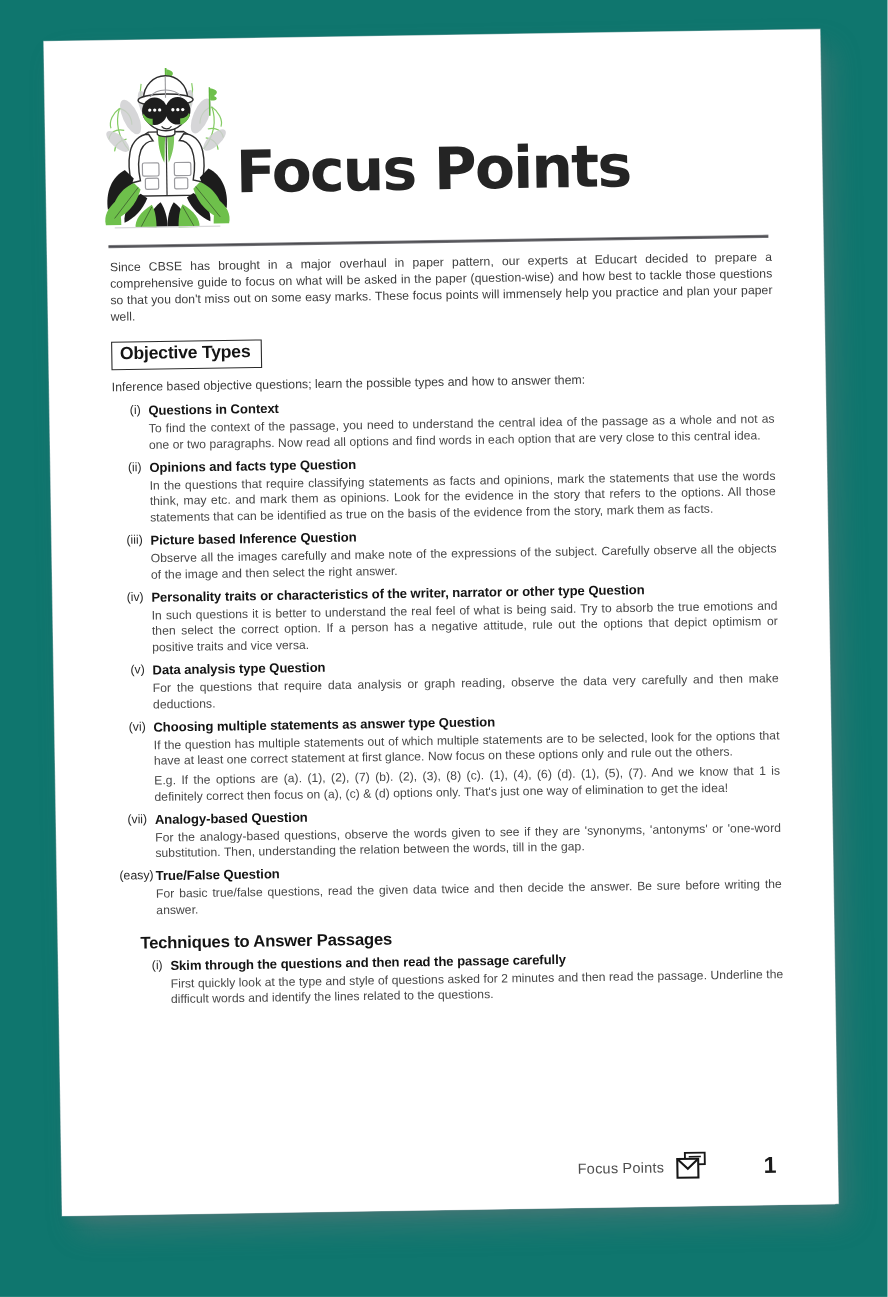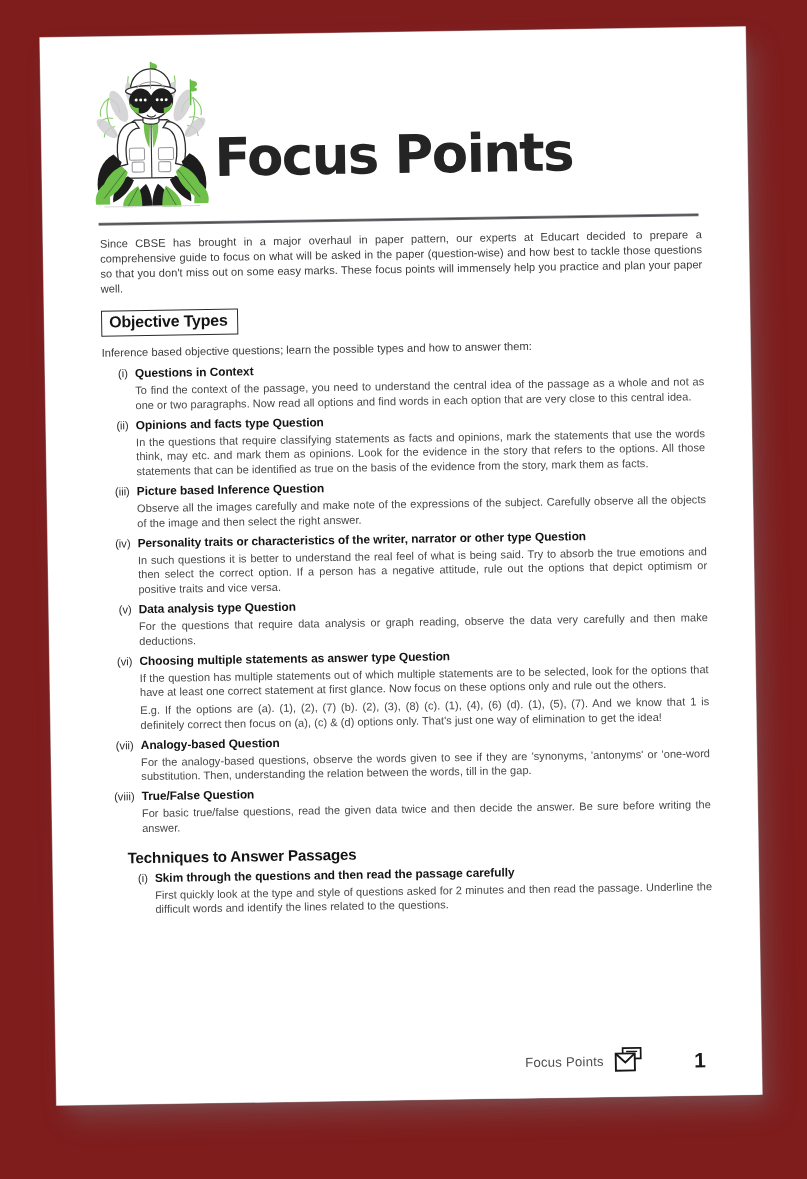--- a/index.html
+++ b/index.html
@@ -9,21 +9,21 @@
     height: 1179px;
     overflow: hidden;
     background: #ffffff;
     font-family: "Liberation Sans", sans-serif;
   }
 
   #stage {
     position: relative;
     width: 807px;
     height: 1179px;
-    background: #7f1d1d;
+    background: #0f766e;
   }
 
   
   .page-shadow {
     position: absolute;
     left: 52px;
     top: 36px;
     width: 700px;
     height: 1064px;
     background: #ffffff;
@@ -402,21 +402,21 @@
 
         <li>
           <span class="marker">(vii)</span>
           <div class="item-body">
             <div class="item-title">Analogy-based Question</div>
             <div class="item-text">For the analogy-based questions, observe the words given to see if they are 'synonyms, 'antonyms' or 'one-word substitution. Then, understanding the relation between the words, till in the gap.</div>
           </div>
         </li>
 
         <li>
-          <span class="marker">(viii)</span>
+          <span class="marker">(easy)</span>
           <div class="item-body">
             <div class="item-title">True/False Question</div>
             <div class="item-text">For basic true/false questions, read the given data twice and then decide the answer. Be sure before writing the answer.</div>
           </div>
         </li>
 
       </ol>
 
       <div class="subsection-title">Techniques to Answer Passages</div>
 

